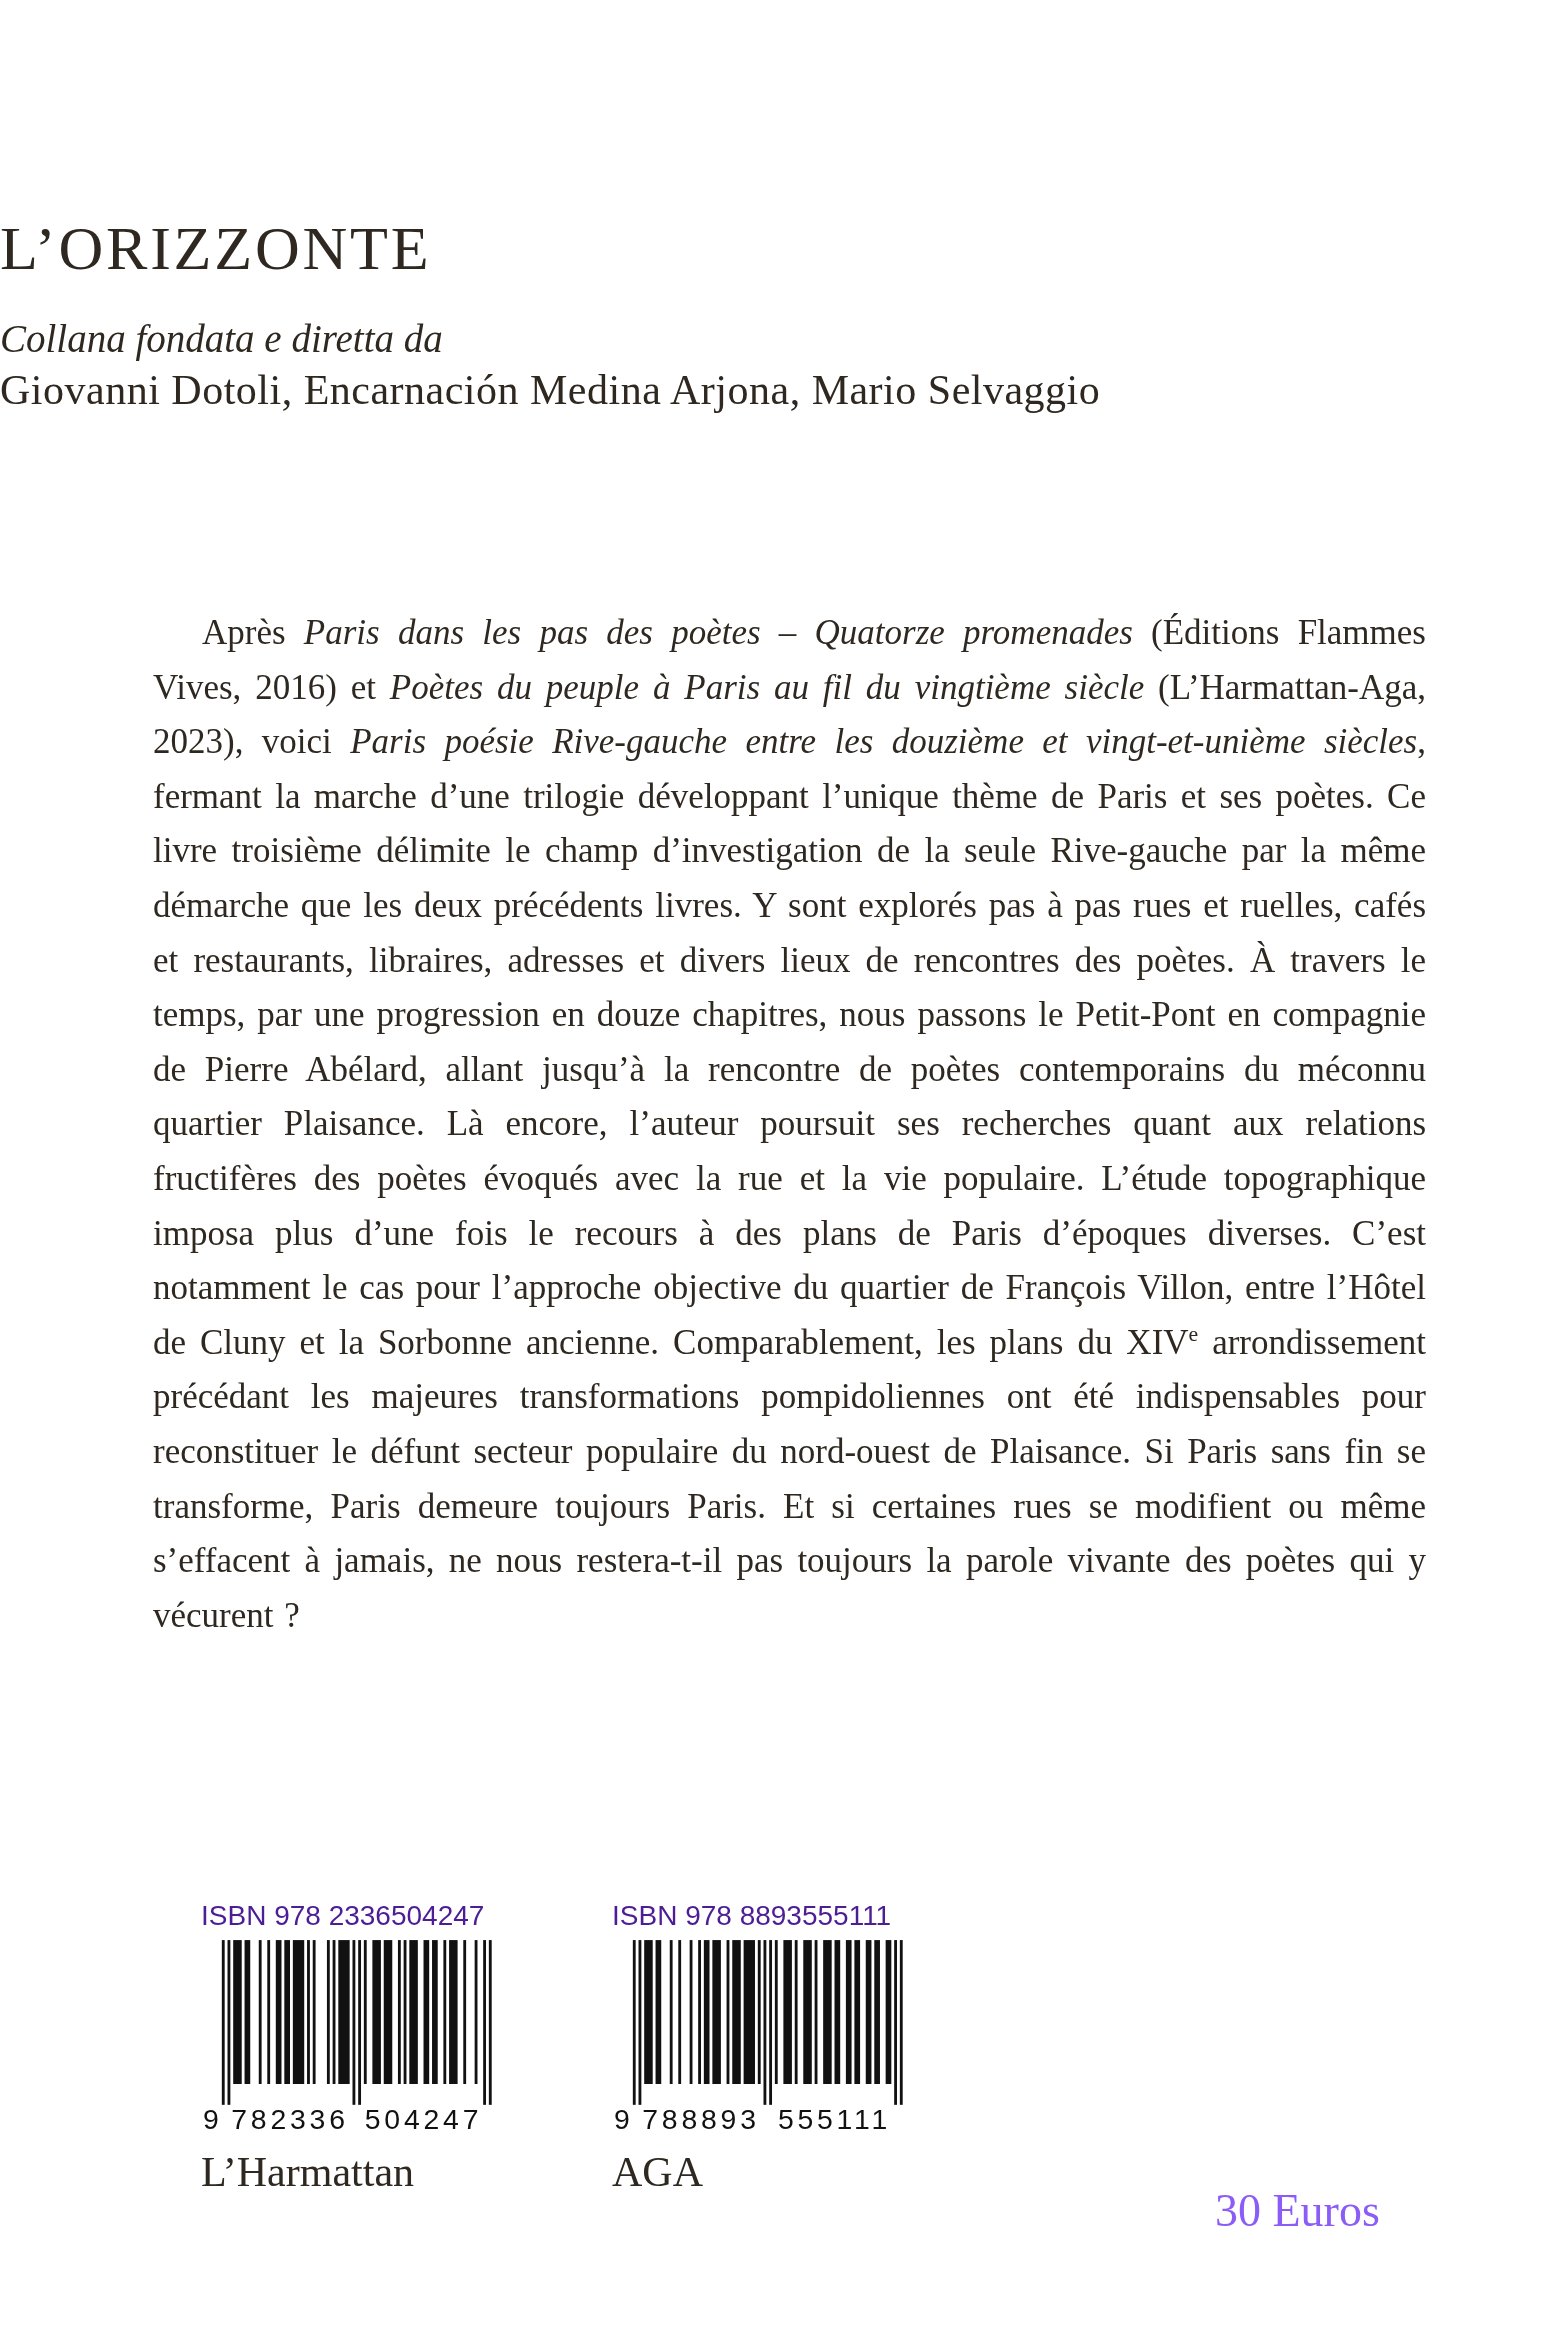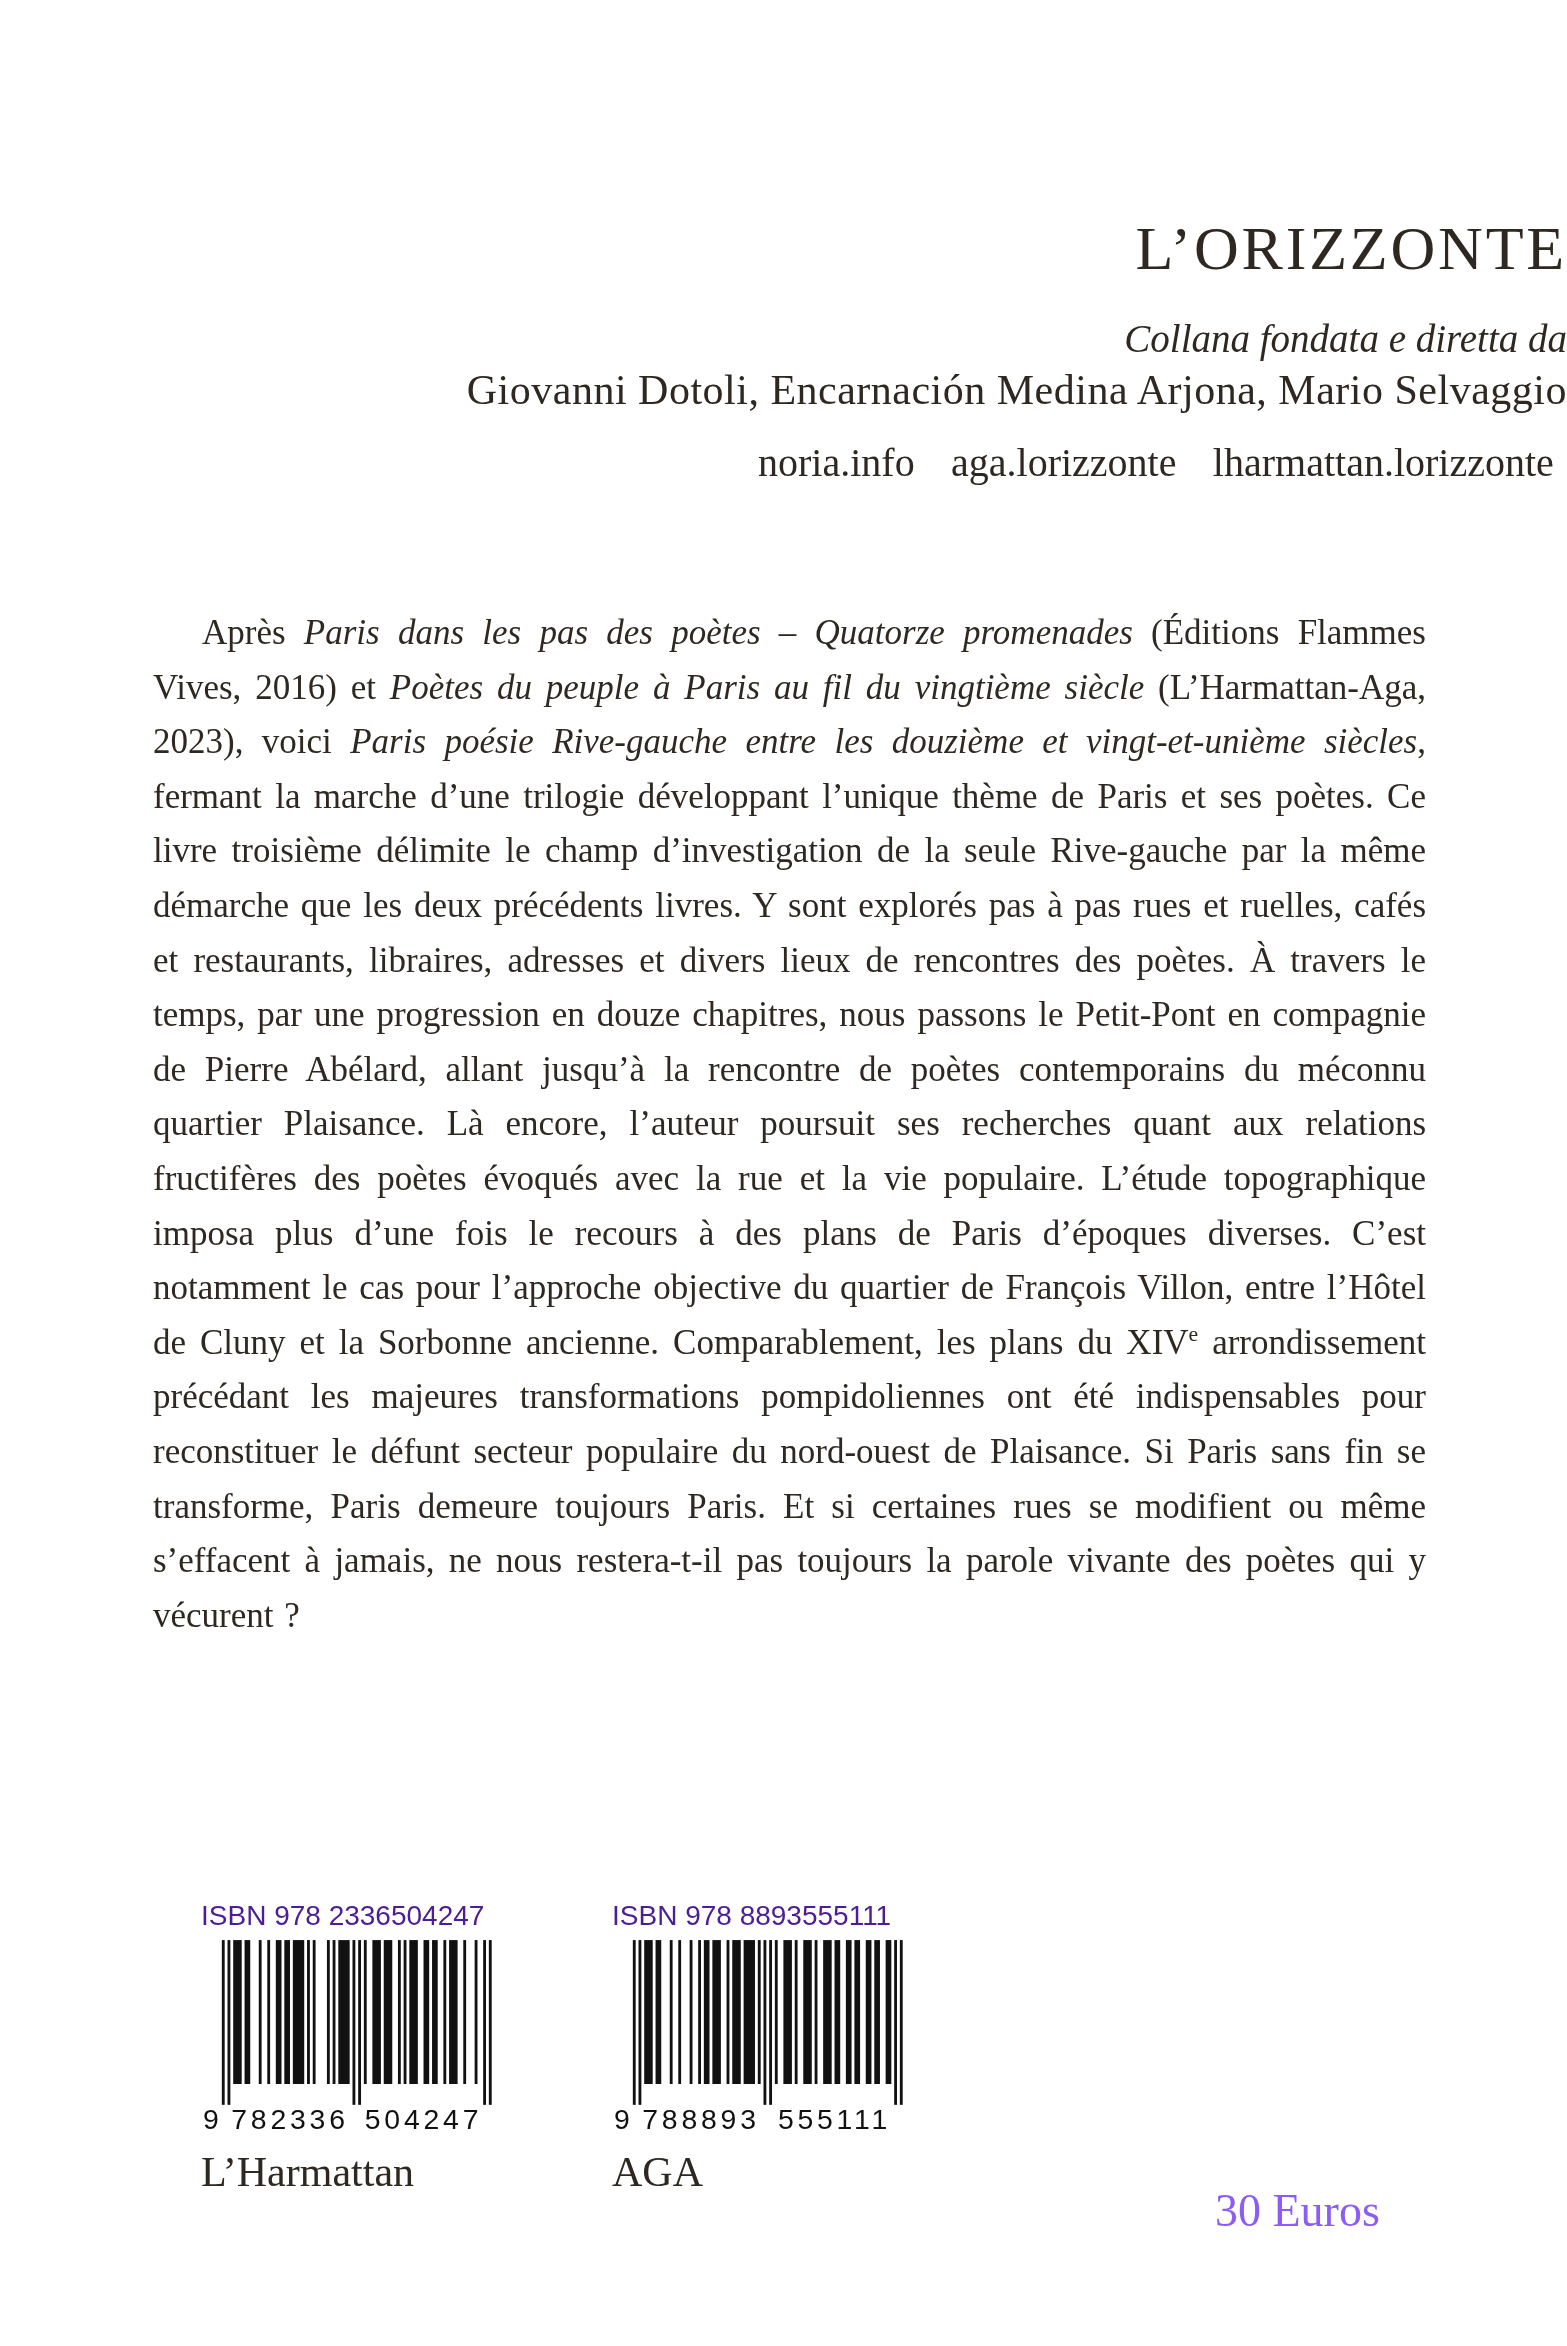--- a/index.html
+++ b/index.html
@@ -9,21 +9,21 @@
     font-family: "Liberation Serif", "DejaVu Serif", serif;
     color: #2e2820;
     position: relative;
     overflow: hidden;
   }
   .page { position: absolute; inset: 0; background: #ffffff; }
 
   
   .header {
     position: absolute; top: 213px; left: 0; right: 0;
-    text-align: right;
+    text-align: left;
   }
   .book-title {
     font-size: 62px; letter-spacing: 2.8px; font-weight: 400;
     margin: 0;
   }
   .series-subtitle {
     font-style: italic; font-size: 39px; margin-top: 32px;
   }
   .series-directors {
     font-size: 42px; margin-top: 5px; letter-spacing: 0.5px;
@@ -63,25 +63,20 @@
 </style>
 </head>
 <body>
 
 <div class="page">
 
   <div class="header">
     <div class="book-title">L’ORIZZONTE</div>
     <div class="series-subtitle">Collana fondata e diretta da</div>
     <div class="series-directors">Giovanni Dotoli, Encarnación Medina Arjona, Mario Selvaggio</div>
-    <div class="series-links">
-      <span>noria.info</span>
-      <span>aga.lorizzonte</span>
-      <span>lharmattan.lorizzonte</span>
-    </div>
   </div>
 
   <div class="blurb"><span>Après </span><span class="italic">Paris dans les pas des poètes – Quatorze promenades</span><span> (Éditions Flammes Vives, 2016) et </span><span class="italic">Poètes du peuple à Paris au fil du vingtième siècle</span><span> (L’Harmattan-Aga, 2023), voici </span><span class="italic">Paris poésie Rive-gauche entre les douzième et vingt-et-unième siècles</span><span>, fermant la marche d’une trilogie développant l’unique thème de Paris et ses poètes. Ce livre troisième délimite le champ d’investigation de la seule Rive-gauche par la même démarche que les deux précédents livres. Y sont explorés pas à pas rues et ruelles, cafés et restaurants, libraires, adresses et divers lieux de rencontres des poètes. À travers le temps, par une progression en douze chapitres, nous passons le Petit-Pont en compagnie de Pierre Abélard, allant jusqu’à la rencontre de poètes contemporains du méconnu quartier Plaisance. Là encore, l’auteur poursuit ses recherches quant aux relations fructifères des poètes évoqués avec la rue et la vie populaire. L’étude topographique imposa plus d’une fois le recours à des plans de Paris d’époques diverses. C’est notamment le cas pour l’approche objective du quartier de François Villon, entre l’Hôtel de Cluny et la Sorbonne ancienne. Comparablement, les plans du XIV</span><span class="sup">e</span><span> arrondissement précédant les majeures transformations pompidoliennes ont été indispensables pour reconstituer le défunt secteur populaire du nord-ouest de Plaisance. Si Paris sans fin se transforme, Paris demeure toujours Paris. Et si certaines rues se modifient ou même s’effacent à jamais, ne nous restera-t-il pas toujours la parole vivante des poètes qui y vécurent ?</span></div>
 
   <div class="footer">
 
     <div class="barcode-block left">
       <div class="isbn-label">ISBN 978 2336504247</div>
       <svg class="barcode-svg" width="303" height="199" viewBox="0 0 320 210">
           <rect x="22" y="0" width="3" height="174" fill="#111111"></rect>

